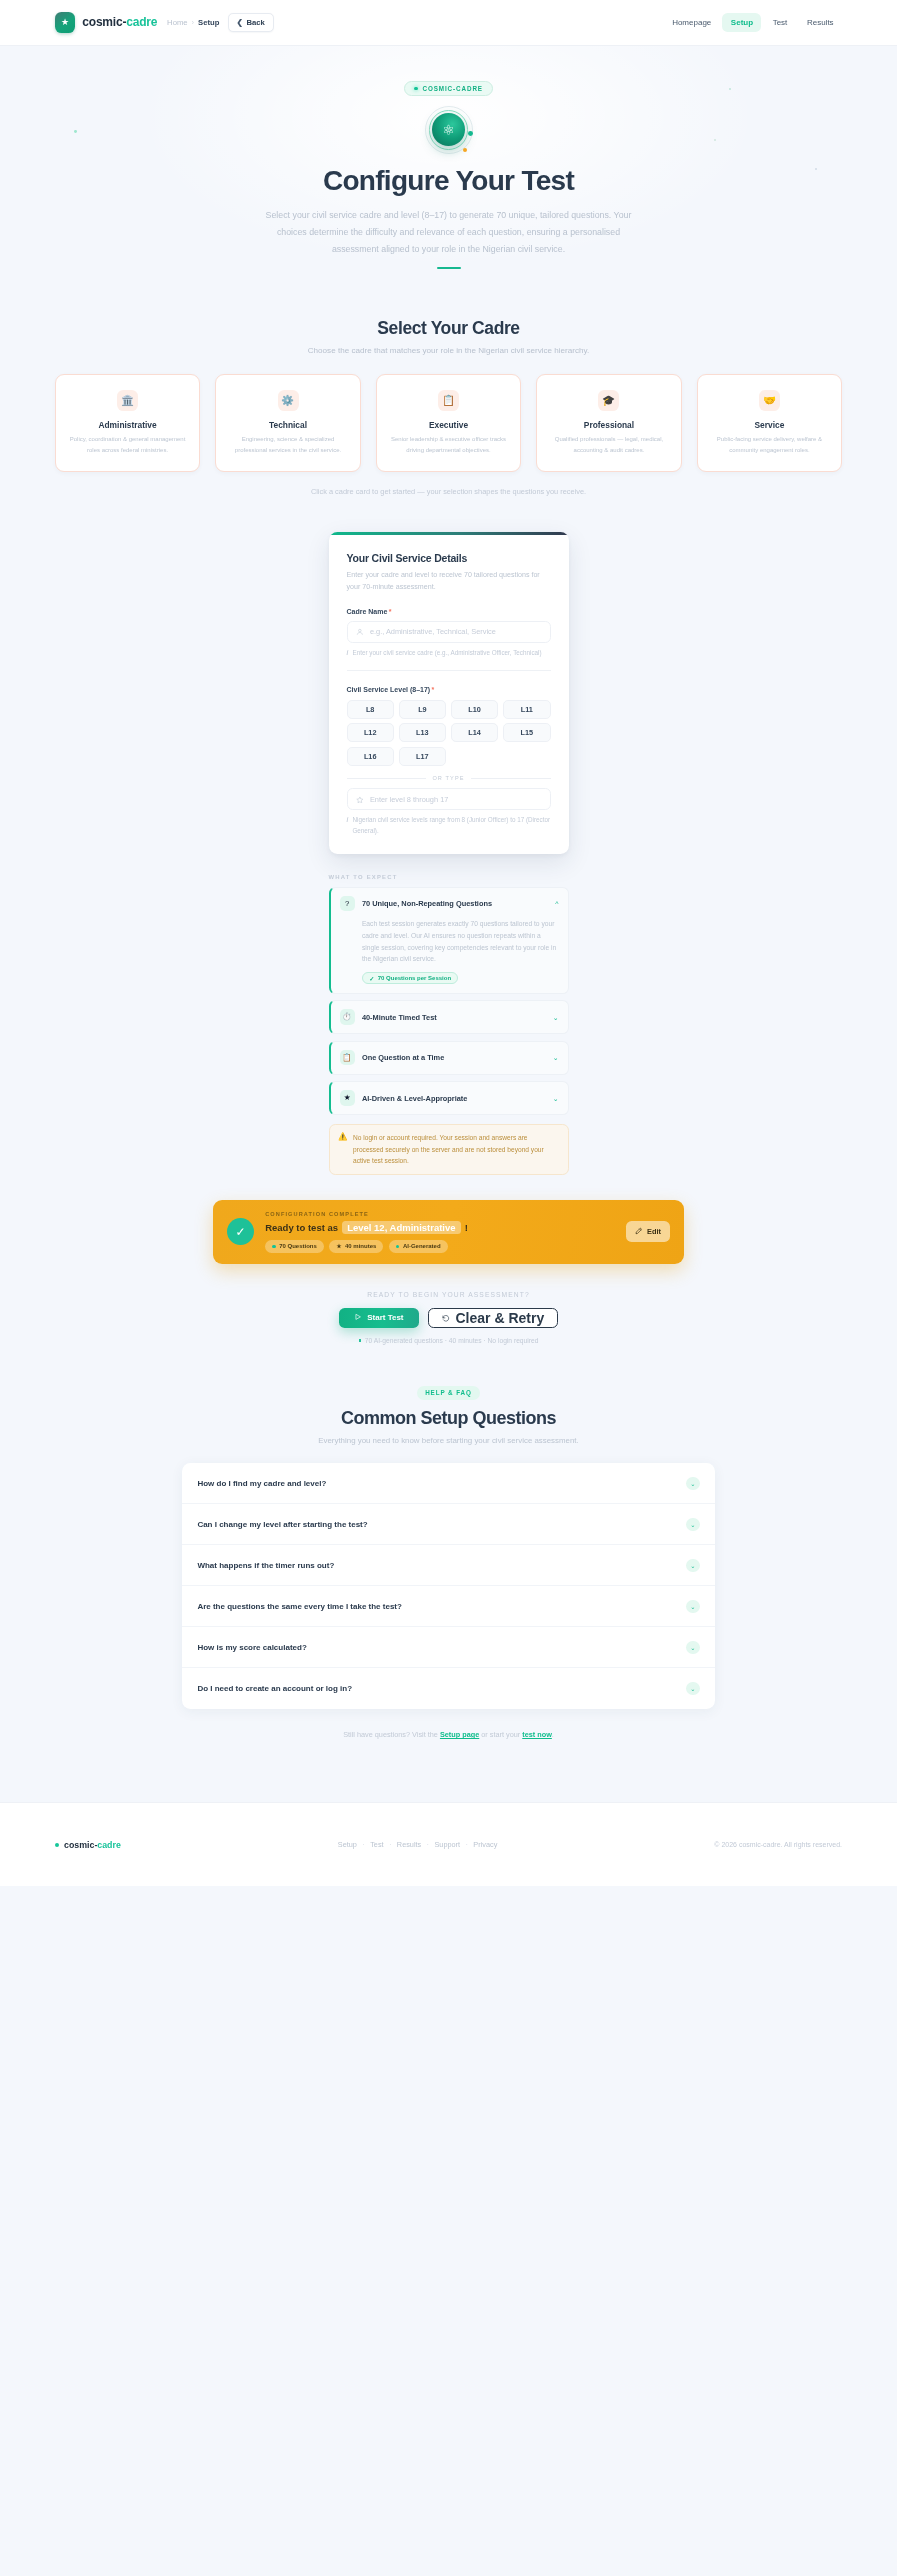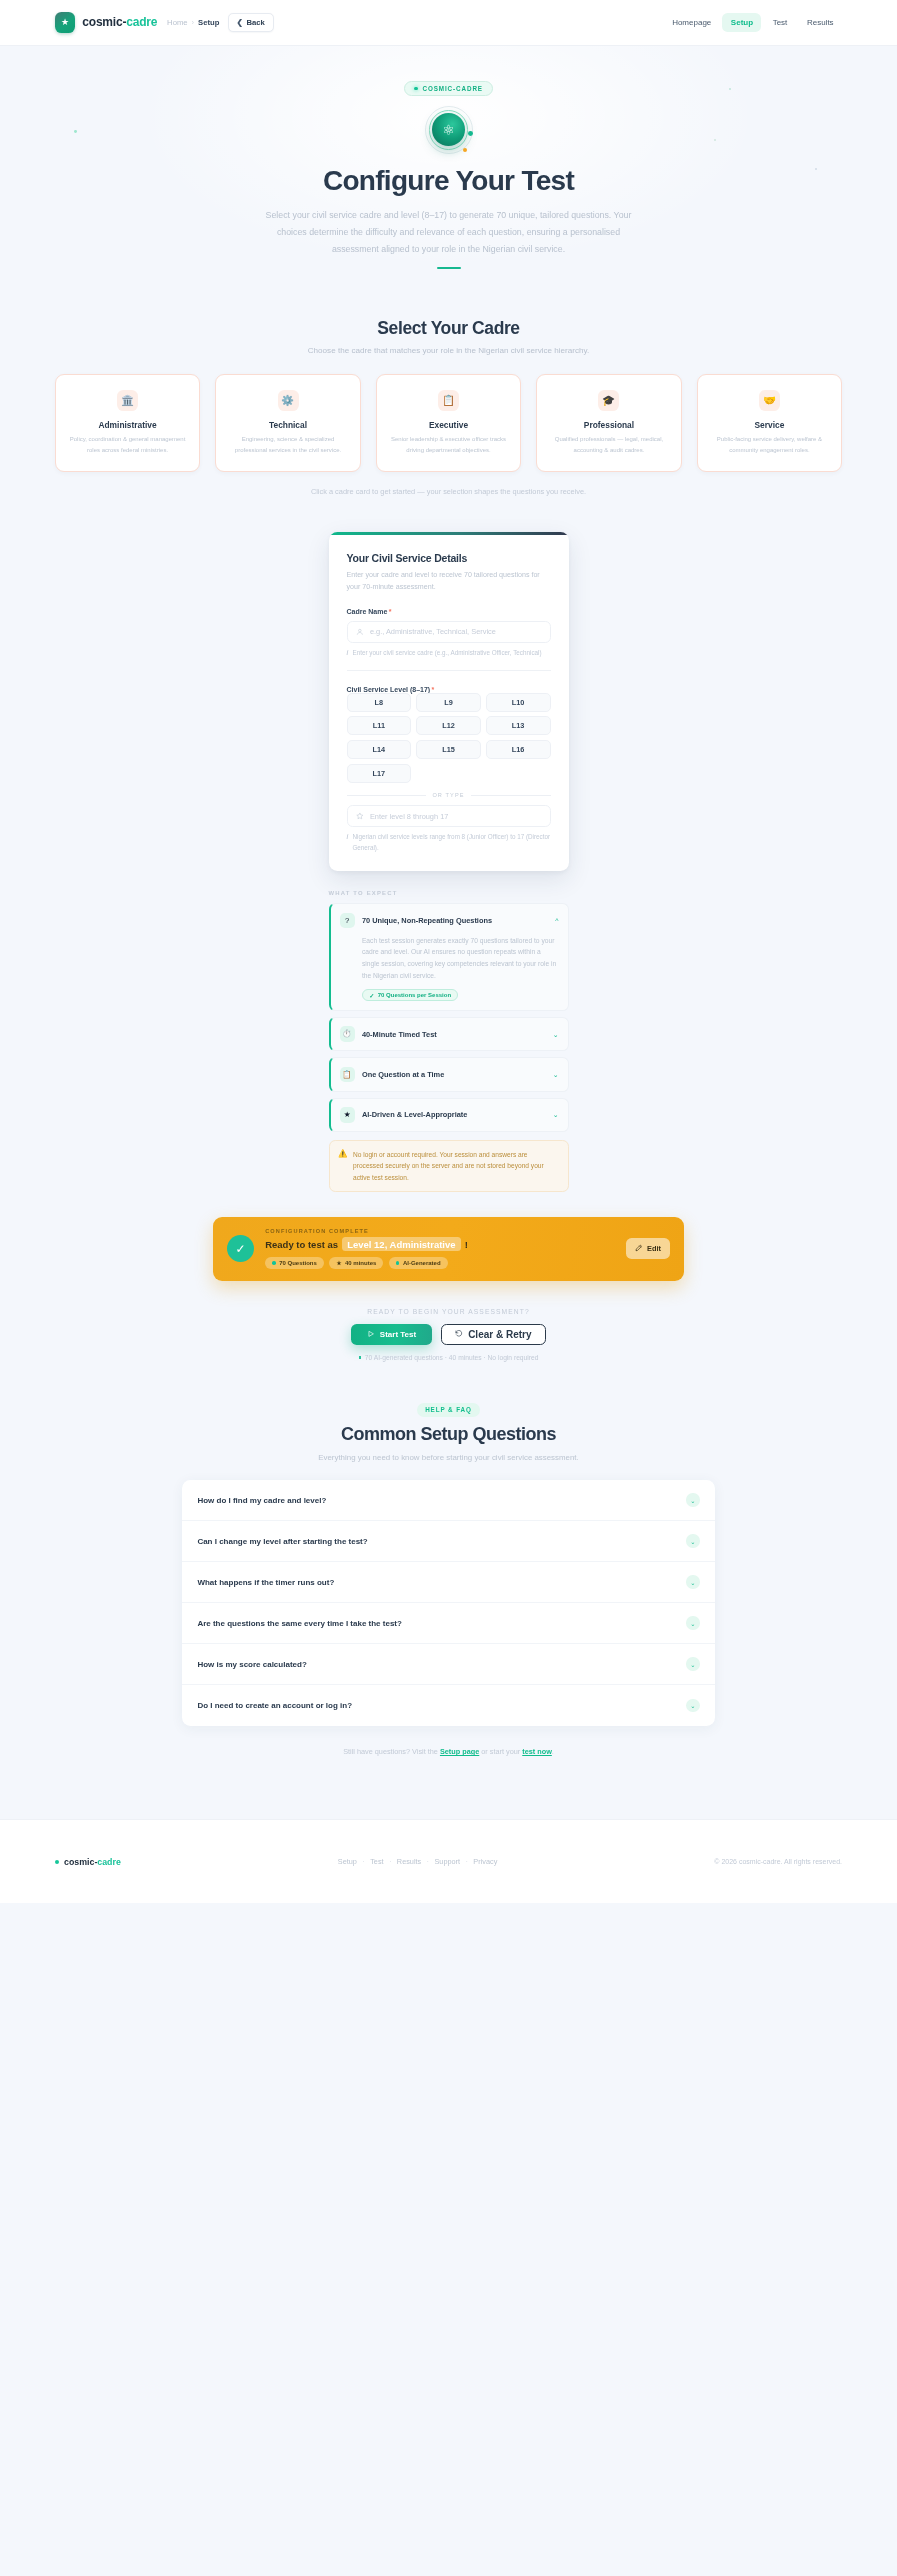--- a/index.html
+++ b/index.html
@@ -163,21 +163,21 @@
     font-family:"Liberation Sans", sans-serif;font-size:7.4px;color:#35475c;
   }
   .input-box input::placeholder{ color:#c6cdd9; }
   .help{
     margin-top:4.9px;display:flex;gap:4.2px;
     font-size:6.3px;line-height:1.65;color:#c3cbd7;
   }
   .help .i{ color:#c9d0db;font-style:italic;font-weight:700;}
   .divider{ height:0.7px;background:#eef1f5;margin:12px 0 0;}
 
-  .lv-grid{ display:grid;grid-template-columns:repeat(3,1fr);gap:4.9px;}
+  .lv-grid{ margin-top:7px;display:grid;grid-template-columns:repeat(4,1fr);gap:4.9px;}
   .lv-btn{
     height:19px;border:0.7px solid #edf0f5;border-radius:4.9px;background:#f8fafc;
     display:flex;align-items:center;justify-content:center;
     font-size:7.3px;font-weight:700;color:#35475c;
   }
   .or-row{ display:flex;align-items:center;gap:6.3px;margin-top:9px;}
   .or-row .ln{ flex:1;height:0.7px;background:#eceff4;}
   .or-row .tx{ font-size:5.6px;letter-spacing:1.1px;color:#c4ccd7;}
 
   
@@ -250,21 +250,21 @@
   .cta-row{ margin-top:9.8px;display:flex;justify-content:center;gap:9px;}
   .btn-start{
     height:20.3px;padding:0 15.4px;border:0;border-radius:5.6px;
     background:linear-gradient(95deg,#12b184 0%, #17bd8e 55%, #20a98b 100%);
     color:#fff;font-family:"Liberation Sans",sans-serif;font-size:8px;font-weight:700;
     display:inline-flex;align-items:center;gap:5.6px;
     box-shadow:0 4.2px 11.2px rgba(18,177,132,.32);
   }
   .btn-clear{
     height:20.3px;padding:0 13.3px;border:1px solid #2b3a4a;border-radius:5.6px;background:#fff;
-    color:#2b3a4a;font-family:"Liberation Sans",sans-serif;font-size:10px;font-weight:700;
+    color:#2b3a4a;font-family:"Liberation Sans",sans-serif;font-size:14px;font-weight:700;
     display:inline-flex;align-items:center;gap:5.6px;
   }
   .cta-foot{ margin-top:9px;font-size:6.7px;color:#c2cad6;}
   .cta-foot .sq{display:inline-block;width:2.8px;height:2.8px;background:#26c39b;margin-right:3.5px;vertical-align:0.7px;}
 
   
   .faq-head{ text-align:center;margin-top:41px;}
   .faq-badge{
     display:inline-block;height:14px;line-height:14px;padding:0 8.4px;border-radius:700px;
     background:#e3f8f0;color:#0fbd8c;font-size:6.3px;font-weight:700;letter-spacing:0.9px;

